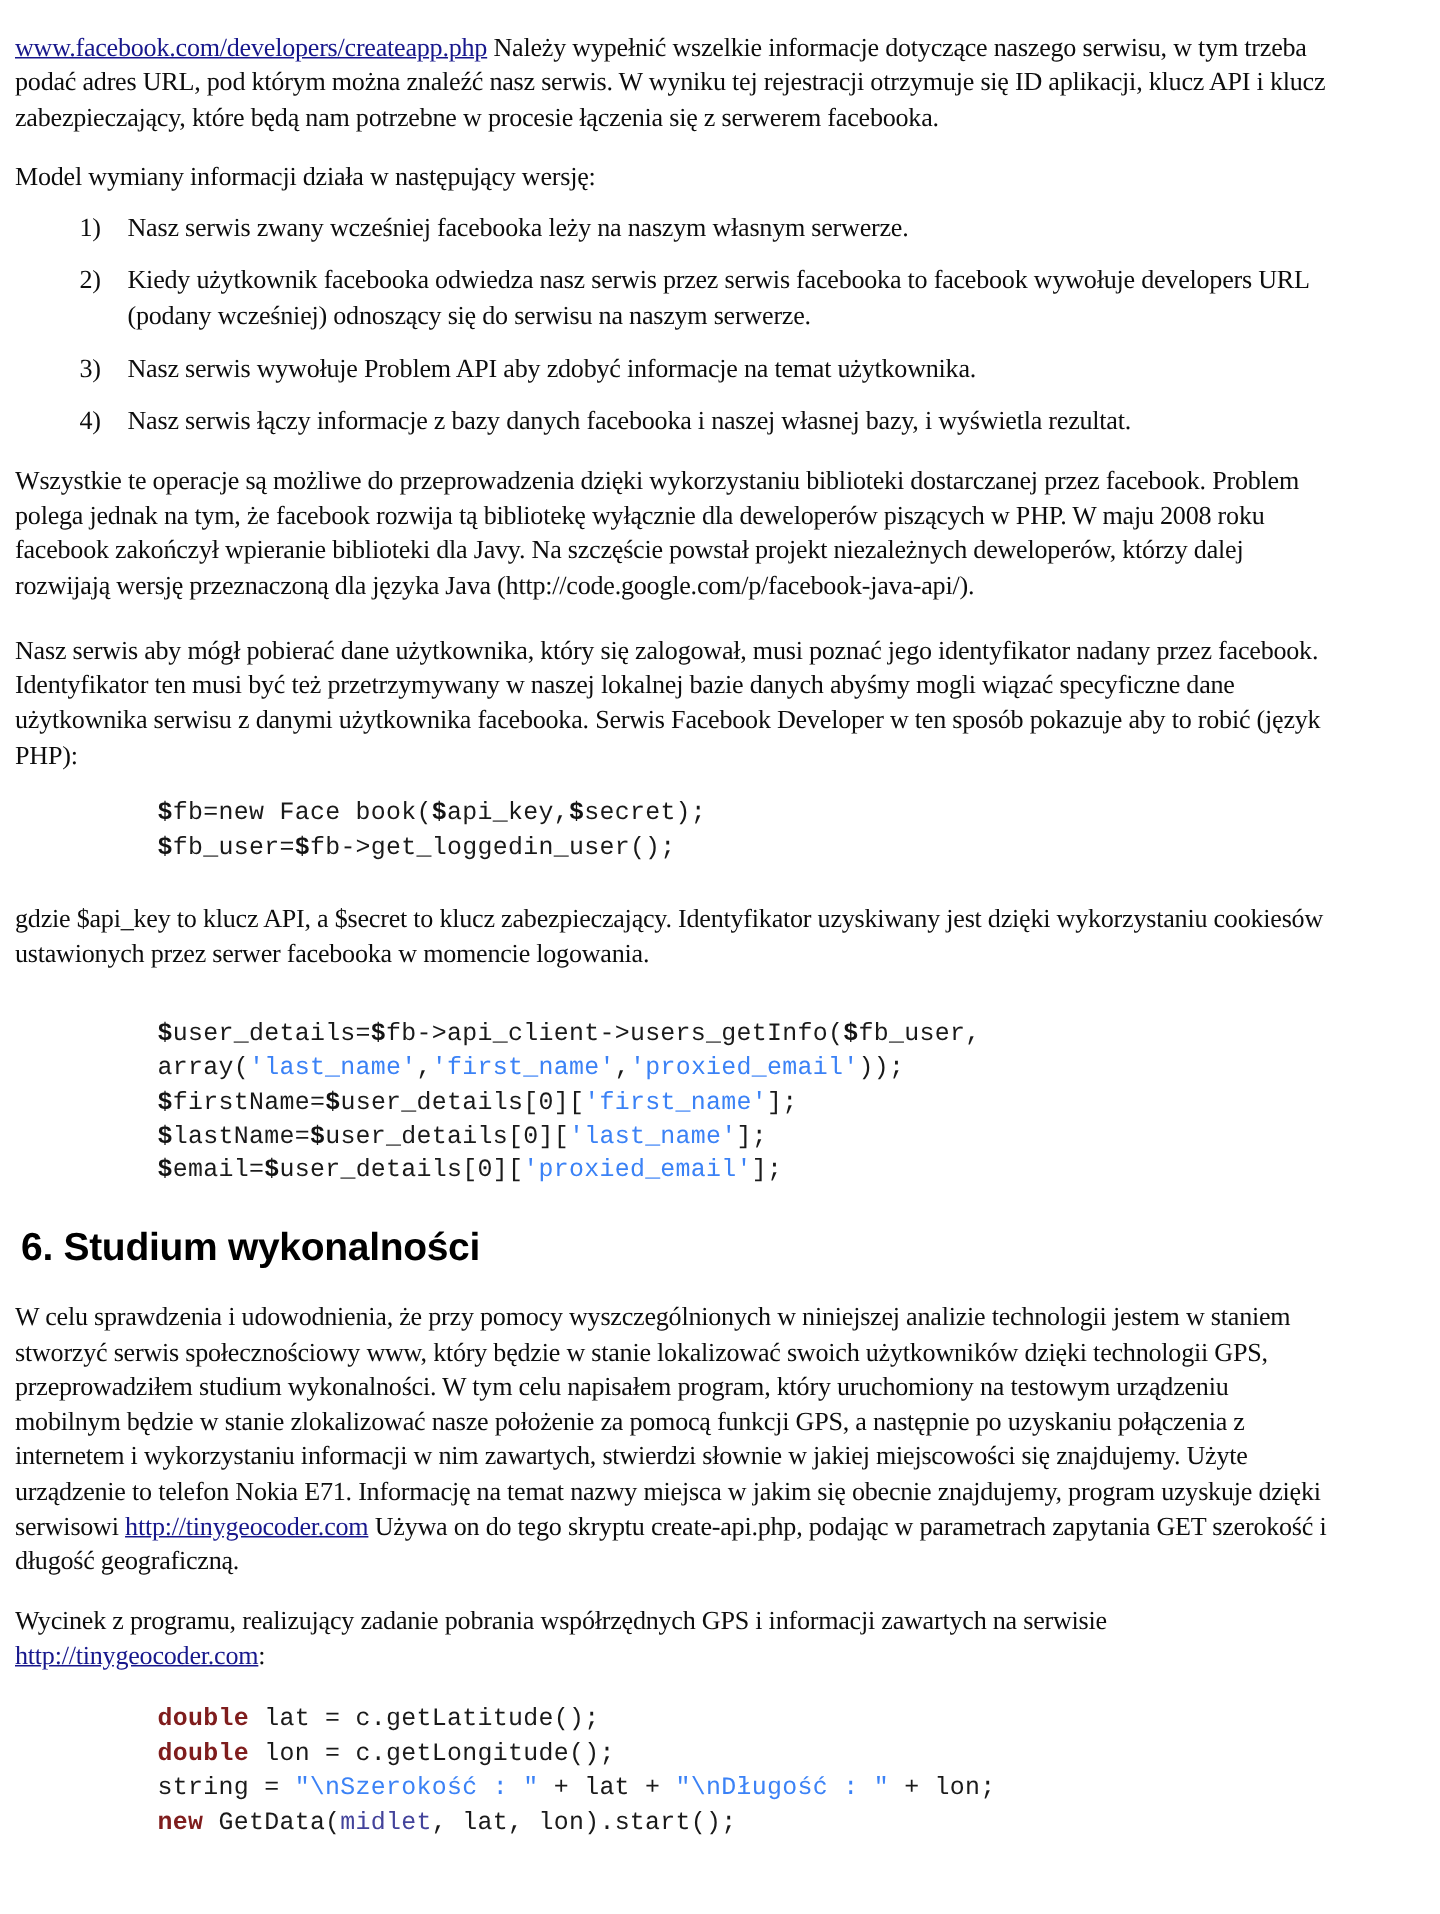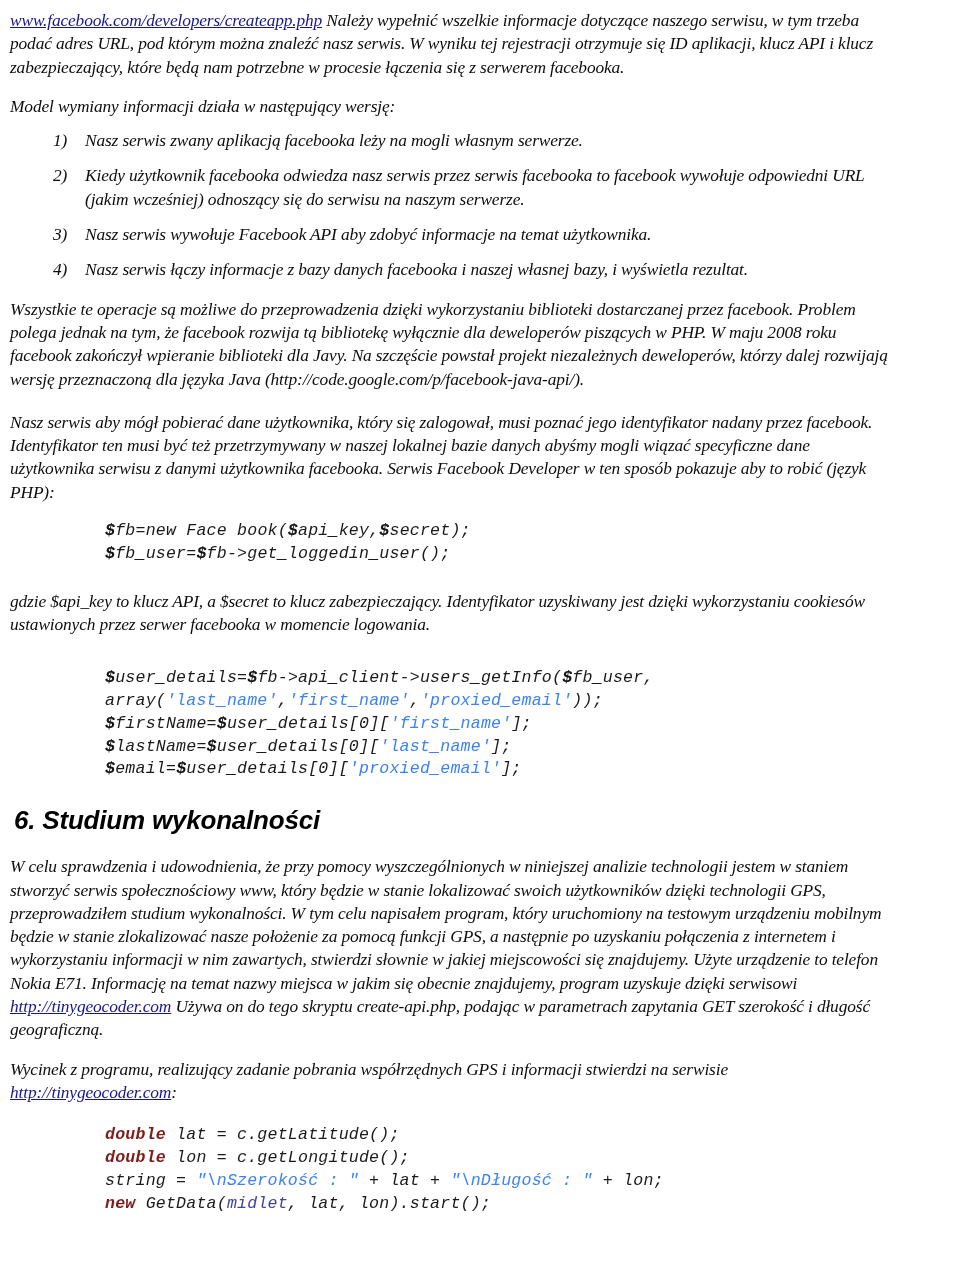--- a/index.html
+++ b/index.html
@@ -12,22 +12,21 @@
     height: 1276px;
     overflow: hidden;
     font-family: "Liberation Serif", "DejaVu Serif", serif;
     color: #0d0d0d;
   }
   .page {
     position: relative;
     width: 906px;
     height: 1276px;
     box-sizing: border-box;
-    padding: 9px 14px 0 10px;
-    font-style: italic;
+    padding: 20px 14px 0 10px;
   }
   p.body-text {
     margin: 0 0 0 0;
     font-size: 17.4px;
     line-height: 23.3px;
     text-align: left;
     color: #0d0d0d;
     letter-spacing: -0.15px;
   }
   .gap-sm { height: 11px; }
@@ -96,29 +95,29 @@
 
   <div class="gap-md"></div>
 
   <p class="body-text">Model wymiany informacji działa w następujący wersję:</p>
 
   <div class="gap-sm"></div>
 
   <ol class="numlist">
     <li>
       <span class="marker">1)</span>
-      <span>Nasz serwis zwany aplikacją facebooka leży na mogli własnym serwerze.</span>
+      <span>Nasz serwis zwany wcześniej facebooka leży na naszym własnym serwerze.</span>
     </li>
     <li>
       <span class="marker">2)</span>
-      <span>Kiedy użytkownik facebooka odwiedza nasz serwis przez serwis facebooka to facebook wywołuje odpowiedni URL (jakim wcześniej) odnoszący się do serwisu na naszym serwerze.</span>
+      <span>Kiedy użytkownik facebooka odwiedza nasz serwis przez serwis facebooka to facebook wywołuje developers URL (podany wcześniej) odnoszący się do serwisu na naszym serwerze.</span>
     </li>
     <li>
       <span class="marker">3)</span>
-      <span>Nasz serwis wywołuje Facebook API aby zdobyć informacje na temat użytkownika.</span>
+      <span>Nasz serwis wywołuje Problem API aby zdobyć informacje na temat użytkownika.</span>
     </li>
     <li>
       <span class="marker">4)</span>
       <span>Nasz serwis łączy informacje z bazy danych facebooka i naszej własnej bazy, i wyświetla rezultat.</span>
     </li>
   </ol>
 
   <div class="gap-md"></div>
 
   <p class="body-text">Wszystkie te operacje są możliwe do przeprowadzenia dzięki wykorzystaniu biblioteki dostarczanej przez facebook. Problem polega jednak na tym, że facebook rozwija tą bibliotekę wyłącznie dla deweloperów piszących w PHP. W maju 2008 roku facebook zakończył wpieranie biblioteki dla Javy. Na szczęście powstał projekt niezależnych deweloperów, którzy dalej rozwijają wersję przeznaczoną dla języka Java (http://code.google.com/p/facebook-java-api/).</p>
@@ -150,21 +149,21 @@
   <div class="gap-lg"></div>
 
   <h2 class="section-heading">6. Studium wykonalności</h2>
 
   <div class="gap-md"></div>
 
   <p class="body-text"><span>W celu sprawdzenia i udowodnienia, że przy pomocy wyszczególnionych w niniejszej analizie technologii jestem w staniem stworzyć serwis społecznościowy www, który będzie w stanie lokalizować swoich użytkowników dzięki technologii GPS, przeprowadziłem studium wykonalności. W tym celu napisałem program, który uruchomiony na testowym urządzeniu mobilnym będzie w stanie zlokalizować nasze położenie za pomocą funkcji GPS, a następnie po uzyskaniu połączenia z internetem i wykorzystaniu informacji w nim zawartych, stwierdzi słownie w jakiej miejscowości się znajdujemy. Użyte urządzenie to telefon Nokia E71. Informację na temat nazwy miejsca w jakim się obecnie znajdujemy, program uzyskuje dzięki serwisowi </span><span class="doclink">http://tinygeocoder.com</span><span> Używa on do tego skryptu create-api.php, podając w parametrach zapytania GET szerokość i długość geograficzną.</span></p>
 
   <div class="gap-md"></div>
 
-  <p class="body-text"><span>Wycinek z programu, realizujący zadanie pobrania współrzędnych GPS i informacji stwierdzi na serwisie </span><span class="doclink">http://tinygeocoder.com</span><span>:</span></p>
+  <p class="body-text"><span>Wycinek z programu, realizujący zadanie pobrania współrzędnych GPS i informacji zawartych na serwisie </span><span class="doclink">http://tinygeocoder.com</span><span>:</span></p>
 
   <div class="gap-lg"></div>
 
   <pre class="code"><span class="kw">double</span> lat = c.getLatitude();
 <span class="kw">double</span> lon = c.getLongitude();
 string = <span class="str">"\nSzerokość : "</span> + lat + <span class="str">"\nDługość : "</span> + lon;
 <span class="kw">new</span> GetData(<span class="ident">midlet</span>, lat, lon).start();</pre>
 
   <div class="gap-xl"></div>
 

